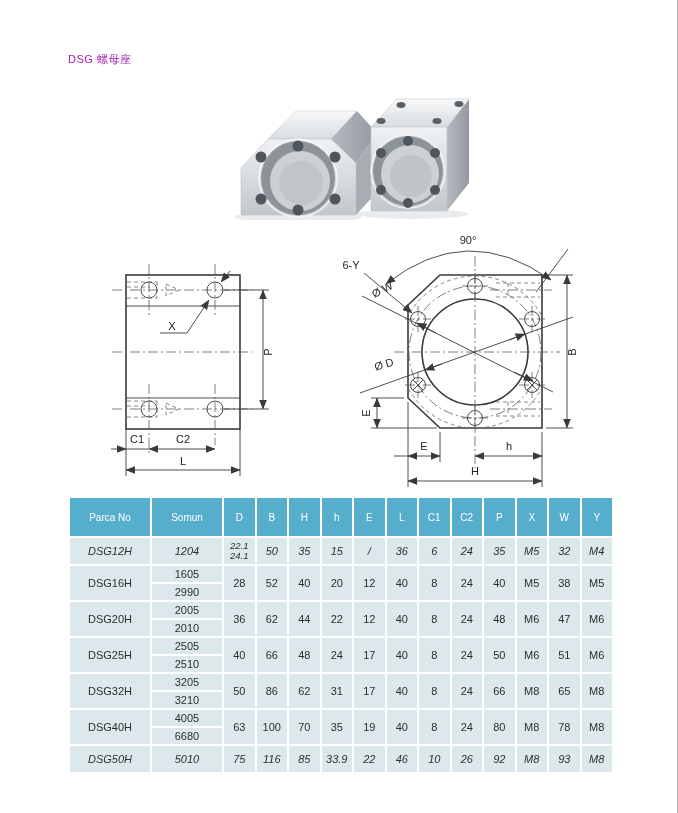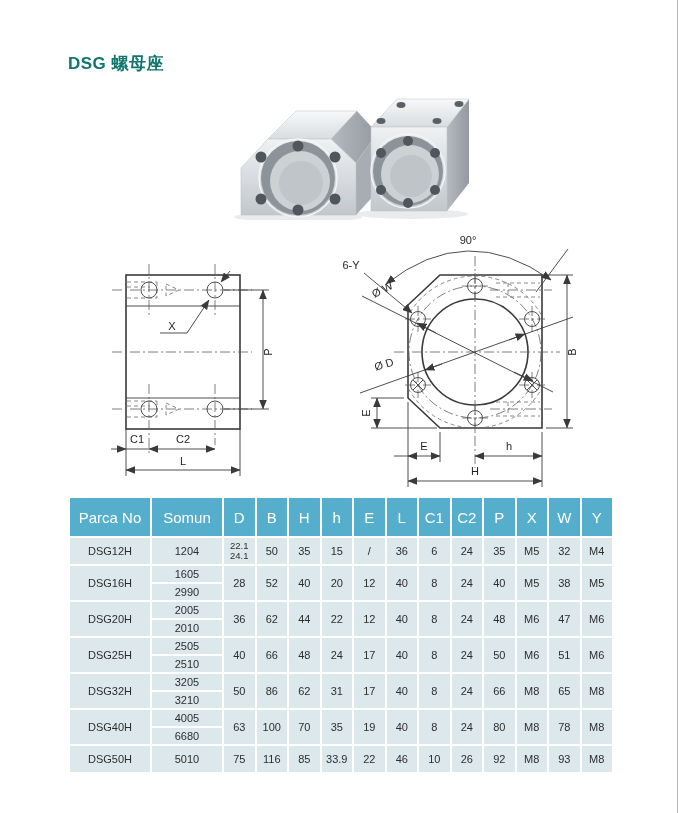--- a/index.html
+++ b/index.html
@@ -7,21 +7,21 @@
     position:relative;
     width:678px; height:813px;
     background:#ffffff;
     border-right:1px solid #b9b9b9;
     box-sizing:border-box;
     font-family:"Liberation Sans", sans-serif;
     overflow:hidden;
   }
   .title {
     position:absolute; left:68px; top:52px;
-    font-size:17px; font-weight:bold; color:#0f766e;
+    font-size:11px; font-weight:normal; color:#a21caf;
     letter-spacing:0.5px;
   }
   .photo-svg  { position:absolute; left:0; top:85px; }
   .draw-svg   { position:absolute; left:0; top:225px; }
 
   
   .out  { stroke:#3a3a3a; stroke-width:1.6; fill:none; }
   .thin { stroke:#3a3a3a; stroke-width:0.9; fill:none; }
   .dim  { stroke:#3a3a3a; stroke-width:0.9; fill:none; }
   .cl   { stroke:#5e5e5e; stroke-width:0.8; fill:none; stroke-dasharray:10 3 2 3; }
@@ -30,27 +30,27 @@
 
   
   .spec {
     position:absolute; left:68px; top:496px;
     border-collapse:collapse; table-layout:fixed;
     width:544px; font-size:11px; color:#2e2e2e;
   }
   .spec th {
     background:#56aecd; color:#ffffff; font-weight:normal;
     height:38px; border:2px solid #ffffff; padding:0; text-align:center;
-    font-size:15px;
+    font-size:10px;
   }
   .spec td {
     background:#dce8ec; border:2px solid #ffffff; padding:0;
     text-align:center; vertical-align:middle;
   }
-  .spec tr.single td { height:26px; }
+  .spec tr.single td { height:26px;font-style:italic; }
   .spec tr.sub td    { height:16px; }
   .two-line div { font-size:9.5px; line-height:10px; }
 </style>
 </head>
 <body>
 
 <div class="page">
 
   <div class="title">DSG 螺母座</div>
 

